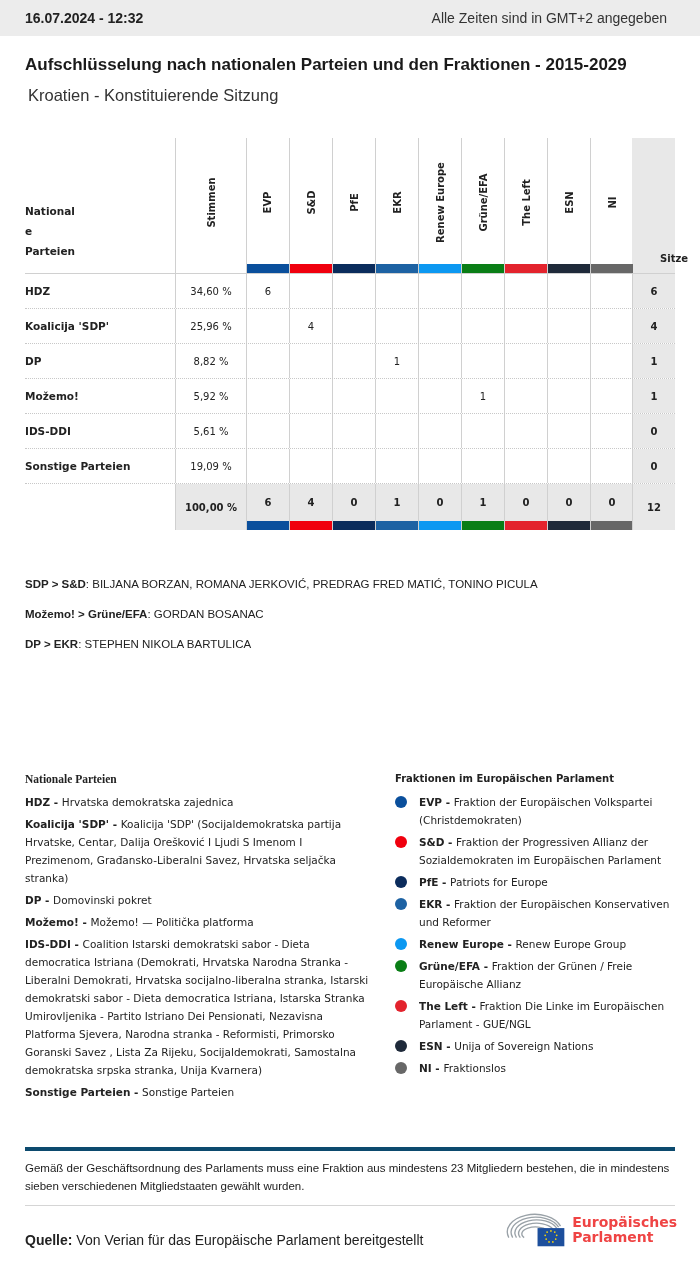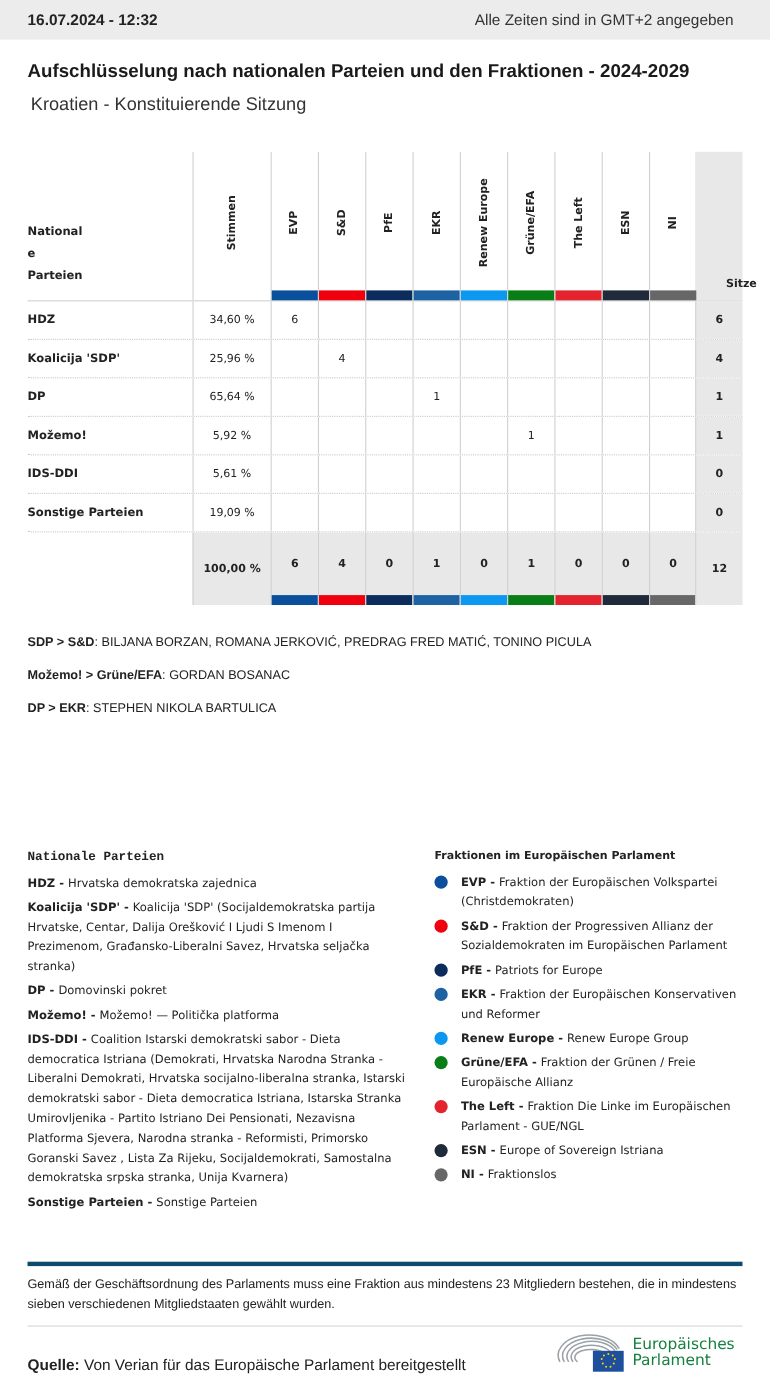--- a/index.html
+++ b/index.html
@@ -18,53 +18,53 @@
   .rot span { transform: rotate(-90deg); white-space: nowrap; font-size: 10px; font-weight: bold; color: #222; display: block; }
   .bar { position: absolute; left: 0; right: 0; bottom: 0; height: 9px; }
   .np-label { position: absolute; left: 0; top: 63px; font-size: 10.5px; font-weight: bold; line-height: 20px; color: #222; }
   .sitze-h { position: absolute; left: 607px; width: 43px; top: 0; bottom: 0; background: #e8e8e8; }
   .sitze-h span { position: absolute; bottom: 9px; left: 0; right: 0; text-align: center; font-size: 10px; font-weight: bold; color: #222; padding-left: 28px; }
 
   .row { position: relative; height: 35px; border-bottom: 1px dotted #c8c8c8; }
   .cell { position: absolute; top: 0; bottom: 0; display: flex; align-items: center; justify-content: center; font-size: 10px; color: #222; border-left: 1px solid #d0d0d0; }
   .pname { position: absolute; left: 0; top: 0; bottom: 0; display: flex; align-items: center; font-size: 10.5px; font-weight: bold; color: #222; }
   .sitze { background: #e8e8e8; font-weight: bold; }
-  .totrow { position: relative; height: 66px; }
+  .totrow { position: relative; height: 46px; }
   .totrow .cell { background: #e8e8e8; font-weight: bold; top: 0; bottom: 0; }
   .totrow .bar { height: 9px; }
 
   
   .members { position: absolute; left: 25px; top: 575px; width: 650px; font-family: "Liberation Sans", sans-serif; font-size: 11.5px; color: #222; }
   .members p { line-height: 18px; margin-bottom: 12px; }
   .members b { font-weight: bold; }
 
   
   .leg-left { position: absolute; left: 25px; top: 773px; width: 345px; font-family: "DejaVu Sans", sans-serif; font-size: 10.5px; color: #222; }
-  .leg-left h3 { font-family: Liberation Mono, monospace; font-size: 11.5px; font-weight: bold; margin-bottom: 8px; }
+  .leg-left h3 { font-family: Liberation Serif, serif; font-size: 11.5px; font-weight: bold; margin-bottom: 8px; }
   .leg-left p { line-height: 18px; margin-bottom: 4px; }
   .leg-right { position: absolute; left: 395px; top: 773px; width: 290px; font-family: "DejaVu Sans", sans-serif; font-size: 10.5px; color: #222; }
   .leg-right h3 { font-size: 10px; font-weight: bold; margin-bottom: 9px; }
   .leg-item { display: flex; margin-bottom: 4px; line-height: 18px; }
   .dot { width: 12px; height: 12px; border-radius: 50%; flex: none; margin-top: 3px; margin-right: 12px; }
 
   .note { position: absolute; left: 25px; top: 1147px; width: 650px; border-top: 4px solid #0c4a6e; border-bottom: 1px solid #d5d5d5; padding: 8px 0 10px 0; font-family: "Liberation Sans", sans-serif; font-size: 11.5px; line-height: 18px; color: #222; }
   .source { position: absolute; left: 25px; top: 1232px; font-family: "Liberation Sans", sans-serif; font-size: 14px; color: #222; }
   .source b { font-weight: bold; }
   .logo { position: absolute; left: 505px; top: 1210px; width: 172px; height: 40px; display: flex; align-items: center; }
-  .logo-text { font-family: "DejaVu Sans", sans-serif; font-weight: normal; font-size: 14px; line-height: 15px; color: #15803d; margin-left: 6px; }
+  .logo-text { font-family: "DejaVu Sans", sans-serif; font-weight: bold; font-size: 14px; line-height: 15px; color: #ef4444; margin-left: 6px; }
 </style>
 </head>
 <body>
 
 <div class="topbar">
   <span class="date">16.07.2024 - 12:32</span>
   <span class="tz">Alle Zeiten sind in GMT+2 angegeben</span>
 </div>
 
-<div class="title">Aufschlüsselung nach nationalen Parteien und den Fraktionen - 2024-2029</div>
+<div class="title">Aufschlüsselung nach nationalen Parteien und den Fraktionen - 2015-2029</div>
 <div class="subtitle">Kroatien - Konstituierende Sitzung</div>
 
 <div class="tbl" id="tbl">
   <div class="hdr" id="hdr">
     <div class="np-label">
       <div>National</div>
       <div>e</div>
       <div>Parteien</div>
     </div>
     <div class="col" style="left:150px;width:71px;">
@@ -154,21 +154,21 @@
         <div class="cell" style="left:350px;width:43px;"></div>
         <div class="cell" style="left:393px;width:43px;"></div>
         <div class="cell" style="left:436px;width:43px;"></div>
         <div class="cell" style="left:479px;width:43px;"></div>
         <div class="cell" style="left:522px;width:43px;"></div>
         <div class="cell" style="left:565px;width:43px;"></div>
         <div class="cell sitze" style="left:607px;width:43px;">4</div>
       </div>
       <div class="row">
         <div class="pname">DP</div>
-        <div class="cell" style="left:150px;width:71px;">65,64 %</div>
+        <div class="cell" style="left:150px;width:71px;">8,82 %</div>
         <div class="cell" style="left:221px;width:43px;"></div>
         <div class="cell" style="left:264px;width:43px;"></div>
         <div class="cell" style="left:307px;width:43px;"></div>
         <div class="cell" style="left:350px;width:43px;">1</div>
         <div class="cell" style="left:393px;width:43px;"></div>
         <div class="cell" style="left:436px;width:43px;"></div>
         <div class="cell" style="left:479px;width:43px;"></div>
         <div class="cell" style="left:522px;width:43px;"></div>
         <div class="cell" style="left:565px;width:43px;"></div>
         <div class="cell sitze" style="left:607px;width:43px;">1</div>
@@ -302,21 +302,21 @@
       <div class="leg-item">
         <span class="dot" style="background:#0a7e16"></span>
         <span><b>Grüne/EFA</b><b> - </b><span>Fraktion der Grünen / Freie Europäische Allianz</span></span>
       </div>
       <div class="leg-item">
         <span class="dot" style="background:#e3232d"></span>
         <span><b>The Left</b><b> - </b><span>Fraktion Die Linke im Europäischen Parlament - GUE/NGL</span></span>
       </div>
       <div class="leg-item">
         <span class="dot" style="background:#1f2a3a"></span>
-        <span><b>ESN</b><b> - </b><span>Europe of Sovereign Istriana</span></span>
+        <span><b>ESN</b><b> - </b><span>Unija of Sovereign Nations</span></span>
       </div>
       <div class="leg-item">
         <span class="dot" style="background:#676767"></span>
         <span><b>NI</b><b> - </b><span>Fraktionslos</span></span>
       </div>
     </div>
 </div>
 
 <div class="note">Gemäß der Geschäftsordnung des Parlaments muss eine Fraktion aus mindestens 23 Mitgliedern bestehen, die in mindestens sieben verschiedenen Mitgliedstaaten gewählt wurden.</div>
 

